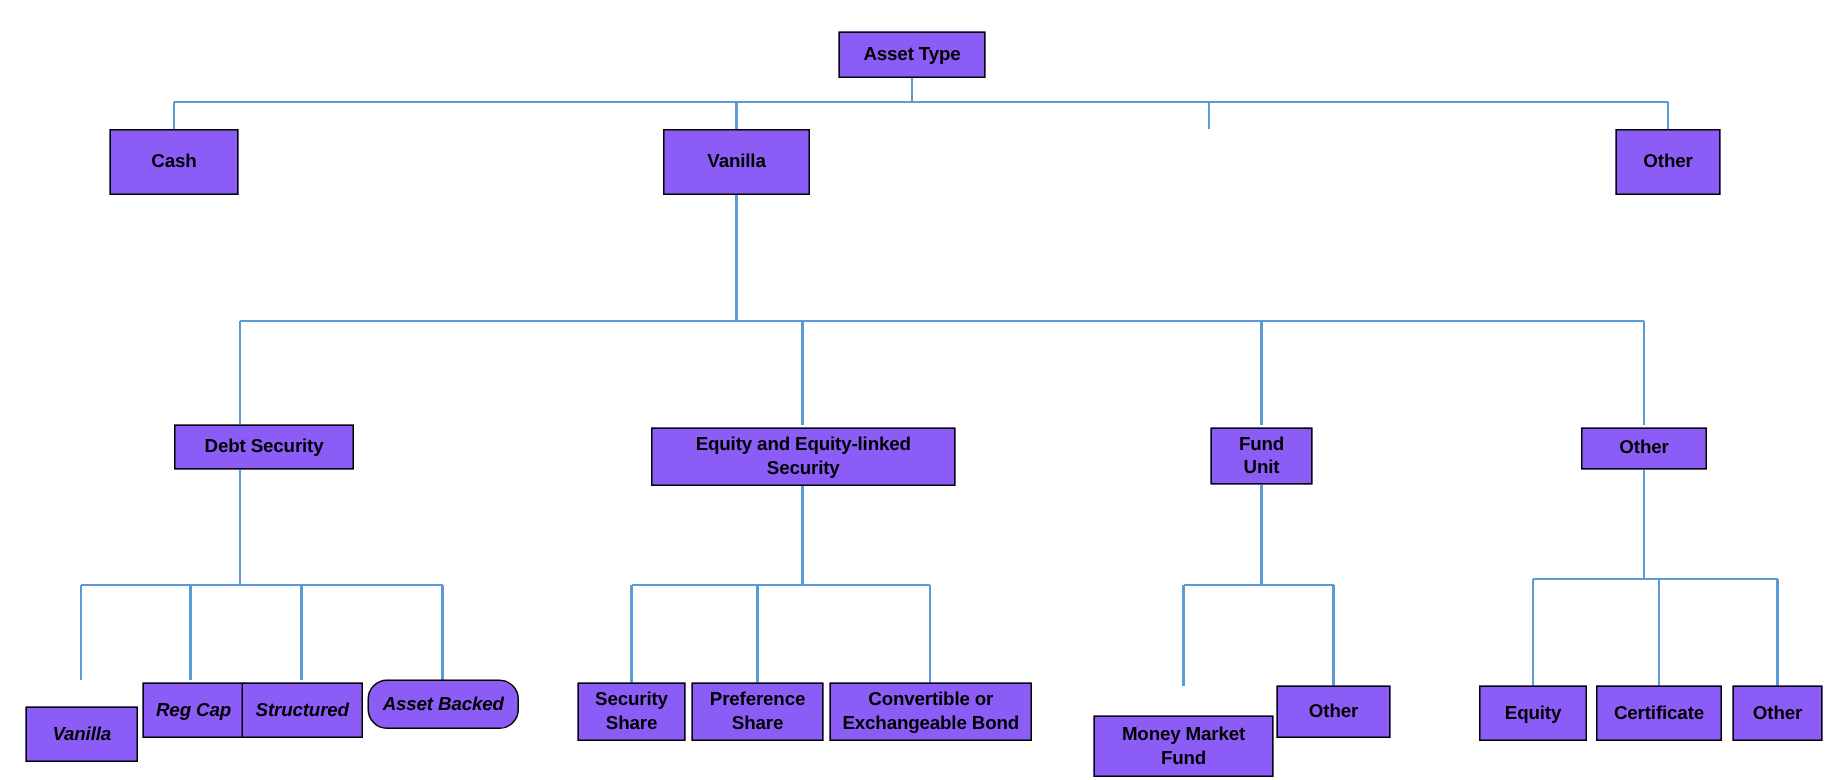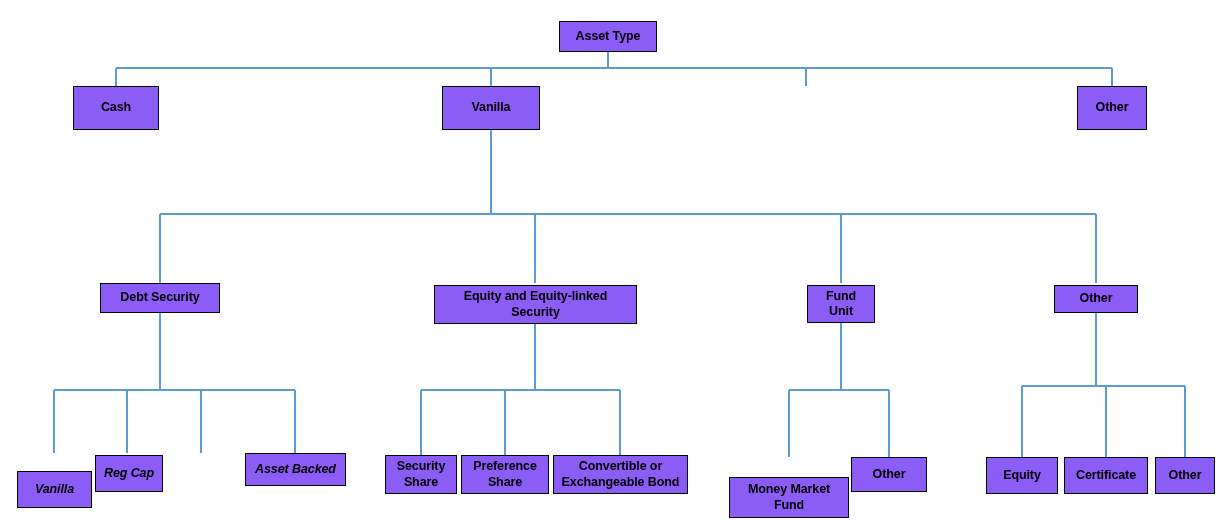--- a/index.html
+++ b/index.html
@@ -89,40 +89,43 @@
     </div>
     <div class="node" style="left: 73px; top: 86px; width: 86px; height: 44px;">
       <span class="node-label">Cash</span>
     </div>
     <div class="node" style="left: 442px; top: 86px; width: 98px; height: 44px;">
       <span class="node-label">Vanilla</span>
     </div>
     <div class="node" style="left: 1077px; top: 86px; width: 70px; height: 44px;">
       <span class="node-label">Other</span>
     </div>
-    <div class="node" style="left: 100px; top: 283px; width: 120px; height: 30px;">
+    <div class="node" style="left: 116px; top: 283px; width: 120px; height: 30px;">
       <span class="node-label">Debt Security</span>
     </div>
     <div class="node" style="left: 434px; top: 285px; width: 203px; height: 39px;">
       <span class="node-label">Equity and Equity-linked Security</span>
     </div>
     <div class="node" style="left: 807px; top: 285px; width: 68px; height: 38px;">
       <span class="node-label">Fund
 Unit</span>
     </div>
     <div class="node" style="left: 1054px; top: 285px; width: 84px; height: 28px;">
       <span class="node-label">Other</span>
     </div>
     <div class="node italic" style="left: 17px; top: 455px; width: 75px; height: 37px; margin-top: 16px;">
       <span class="node-label">Vanilla</span>
     </div>
     <div class="node italic" style="left: 95px; top: 455px; width: 68px; height: 37px;">
       <span class="node-label">Reg Cap</span>
     </div>
-    <div class="node italic" style="left: 245px; top: 453px; width: 101px; height: 33px;">
+    <div class="node italic" style="left: 161px; top: 455px; width: 81px; height: 37px;">
+      <span class="node-label">Structured</span>
+    </div>
+    <div class="node italic" style="left: 245px; top: 453px; width: 101px; height: 33px; border-radius: 13px;">
       <span class="node-label">Asset Backed</span>
     </div>
     <div class="node" style="left: 385px; top: 455px; width: 72px; height: 39px;">
       <span class="node-label">Security
 Share</span>
     </div>
     <div class="node" style="left: 461px; top: 455px; width: 88px; height: 39px;">
       <span class="node-label">Preference
 Share</span>
     </div>

